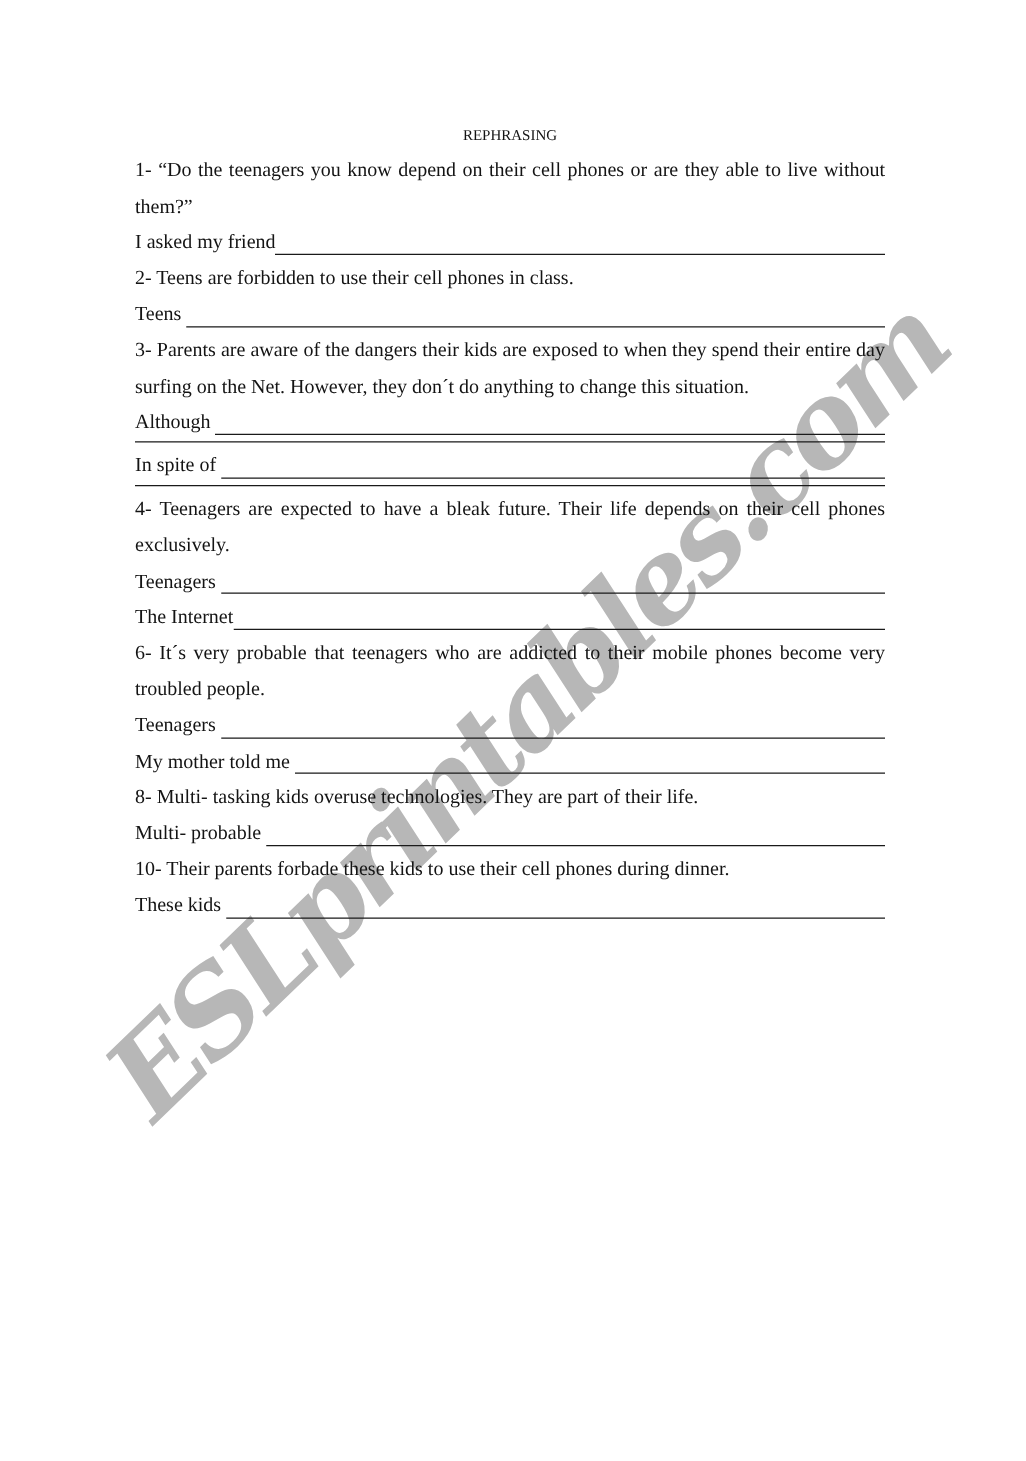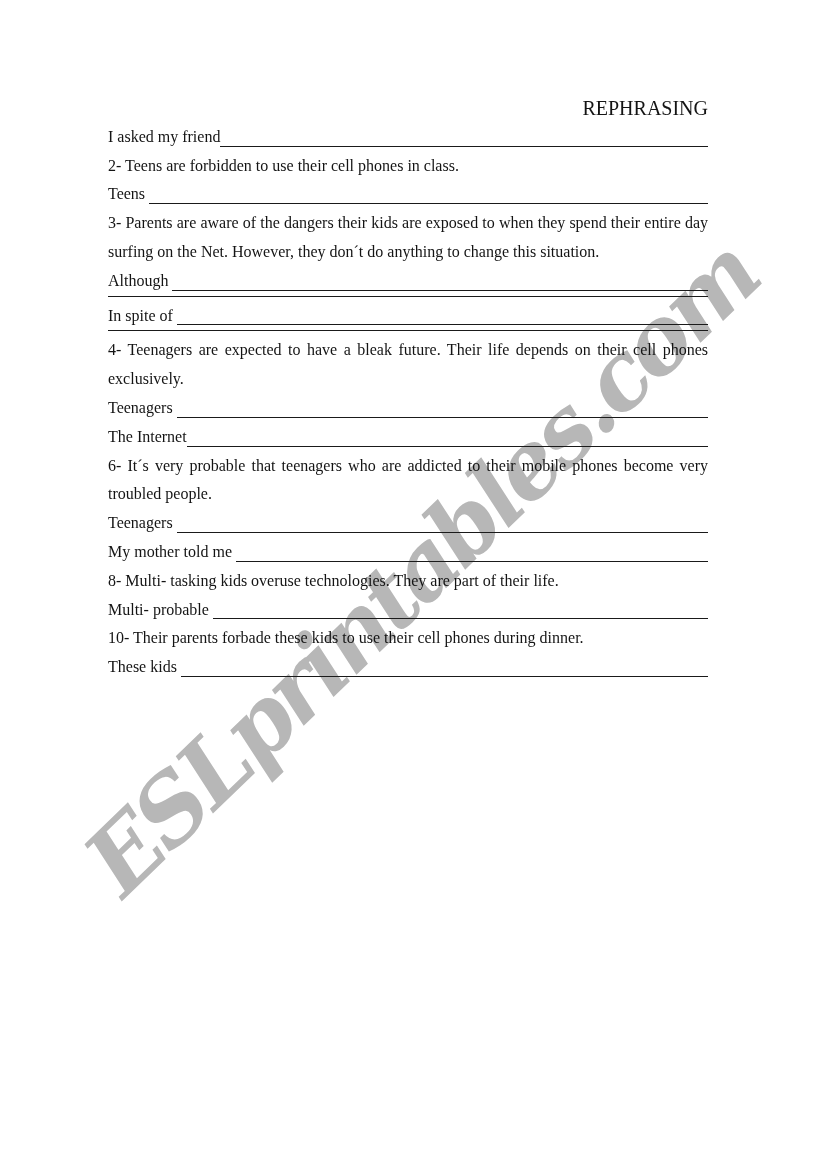--- a/index.html
+++ b/index.html
@@ -30,22 +30,22 @@
   .content {
     position: absolute;
     left: 108px;
     top: 94px;
     width: 600px;
     z-index: 1;
     font-size: 16px;
     line-height: 28.8px;
   }
   .title {
-    text-align: right;
-    font-size: 20px;
+    text-align: center;
+    font-size: 12px;
     font-weight: normal;
     margin: 0;
     line-height: 28.8px;
   }
   .sentence {
     margin: 0;
     text-align: justify;
   }
   .rephrase-row {
     display: flex;
@@ -63,20 +63,21 @@
   }
 </style>
 </head>
 <body>
 
 <div class="page">
   <div class="watermark" style="color: rgb(183, 183, 183);">ESLprintables.com</div>
   <div class="content">
     <h1 class="title">REPHRASING</h1>
     <div>
+        <p class="sentence">1- “Do the teenagers you know depend on their cell phones or are they able to live without them?”</p>
         <div class="rephrase-row">
     <span class="rephrase-prefix">I asked my friend</span>
     <span class="answer-blank"></span>
   </div>
         <p class="sentence">2- Teens are forbidden to use their cell phones in class.</p>
         <div class="rephrase-row">
     <span class="rephrase-prefix">Teens </span>
     <span class="answer-blank"></span>
   </div>
         <p class="sentence">3- Parents are aware of the dangers their kids are exposed to when they spend their entire day surfing on the Net. However, they don´t do anything to change this situation.</p>

